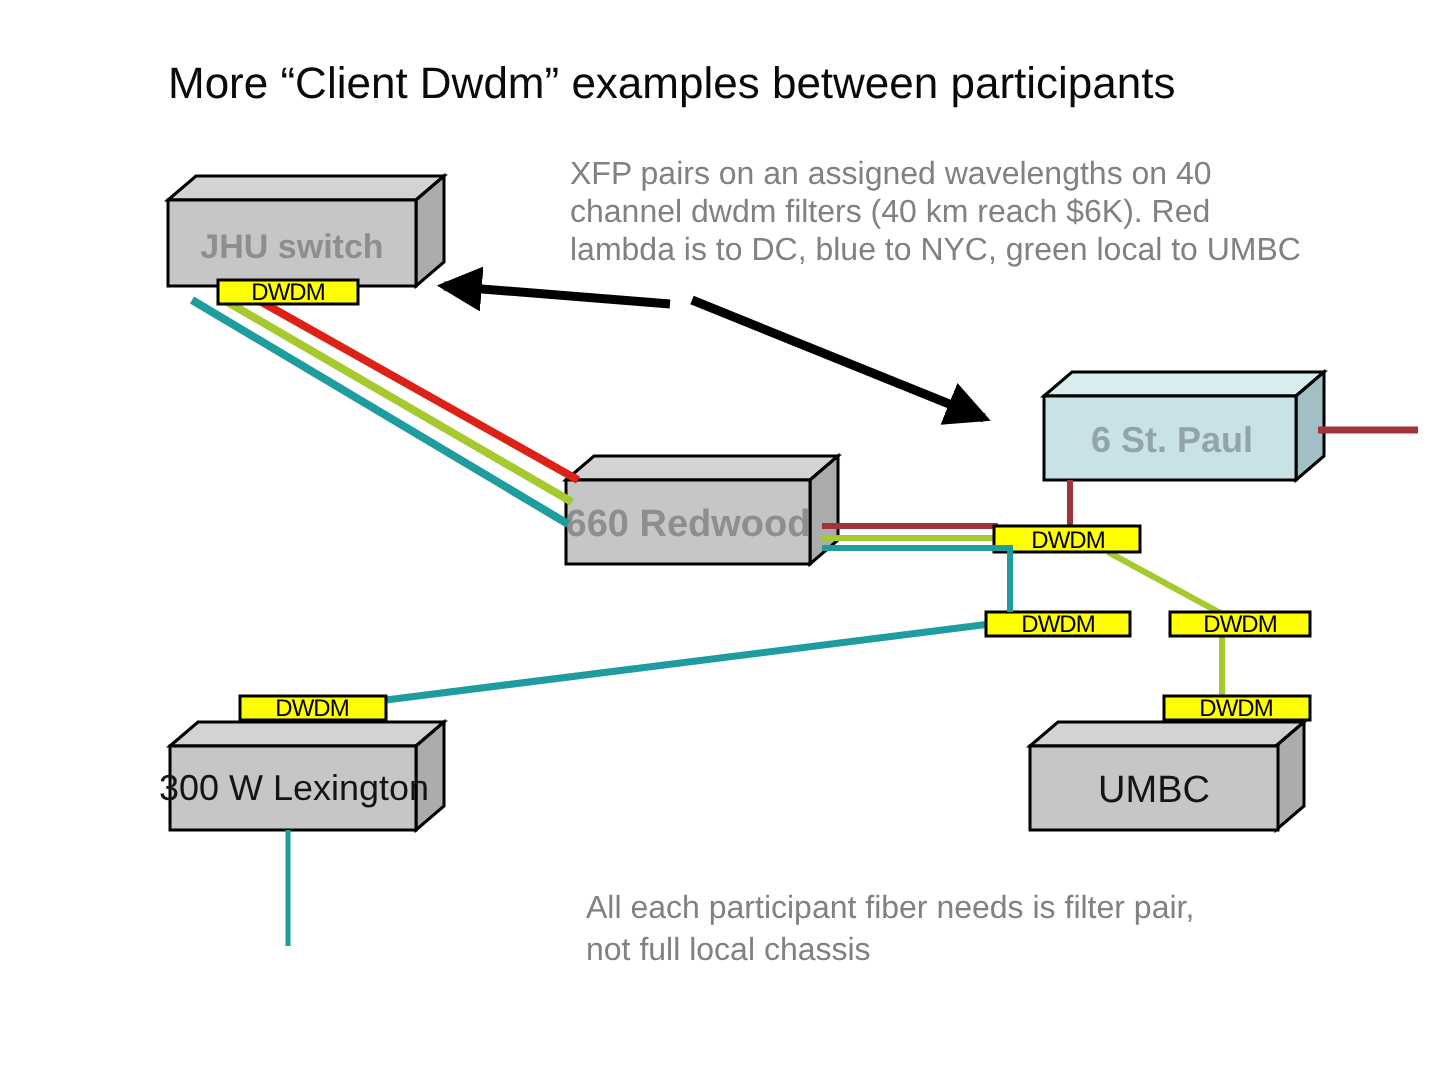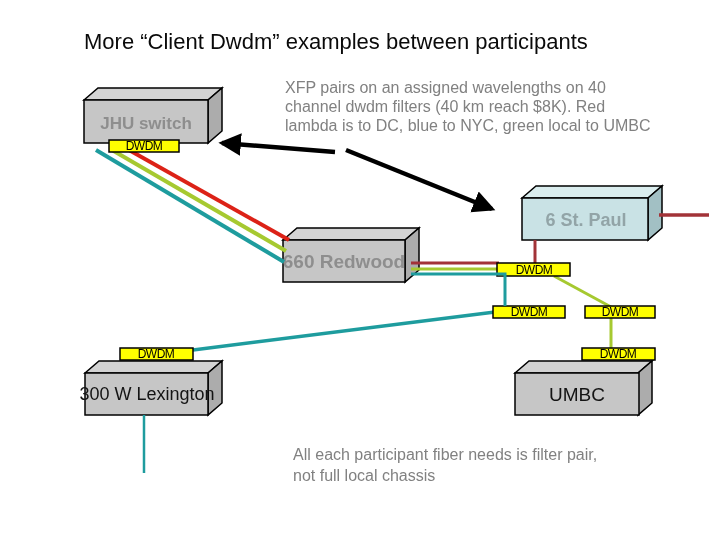--- a/index.html
+++ b/index.html
@@ -42,21 +42,21 @@
   }
 </style>
 </head>
 <body>
 
 <div class="slide">
 
   <div class="title">More “Client Dwdm” examples between participants</div>
 
   <div class="note note-top">XFP pairs on an assigned wavelengths on 40
-channel dwdm filters (40 km reach $8K).  Red
+channel dwdm filters (40 km reach $6K).  Red
 lambda is to DC, blue to NYC, green local to UMBC</div>
 
   <div class="note note-bottom">All each participant fiber needs is filter pair,
 not full local chassis</div>
 
   <svg class="diagram" width="720" height="540" viewBox="0 0 720 540">
     <defs>
       <marker id="arrowhead" markerWidth="6" markerHeight="6" refX="4.2" refY="2.5" orient="auto" markerUnits="strokeWidth">
         <path d="M0,0 L5,2.5 L0,5 Z" fill="#000"></path>
       </marker>

